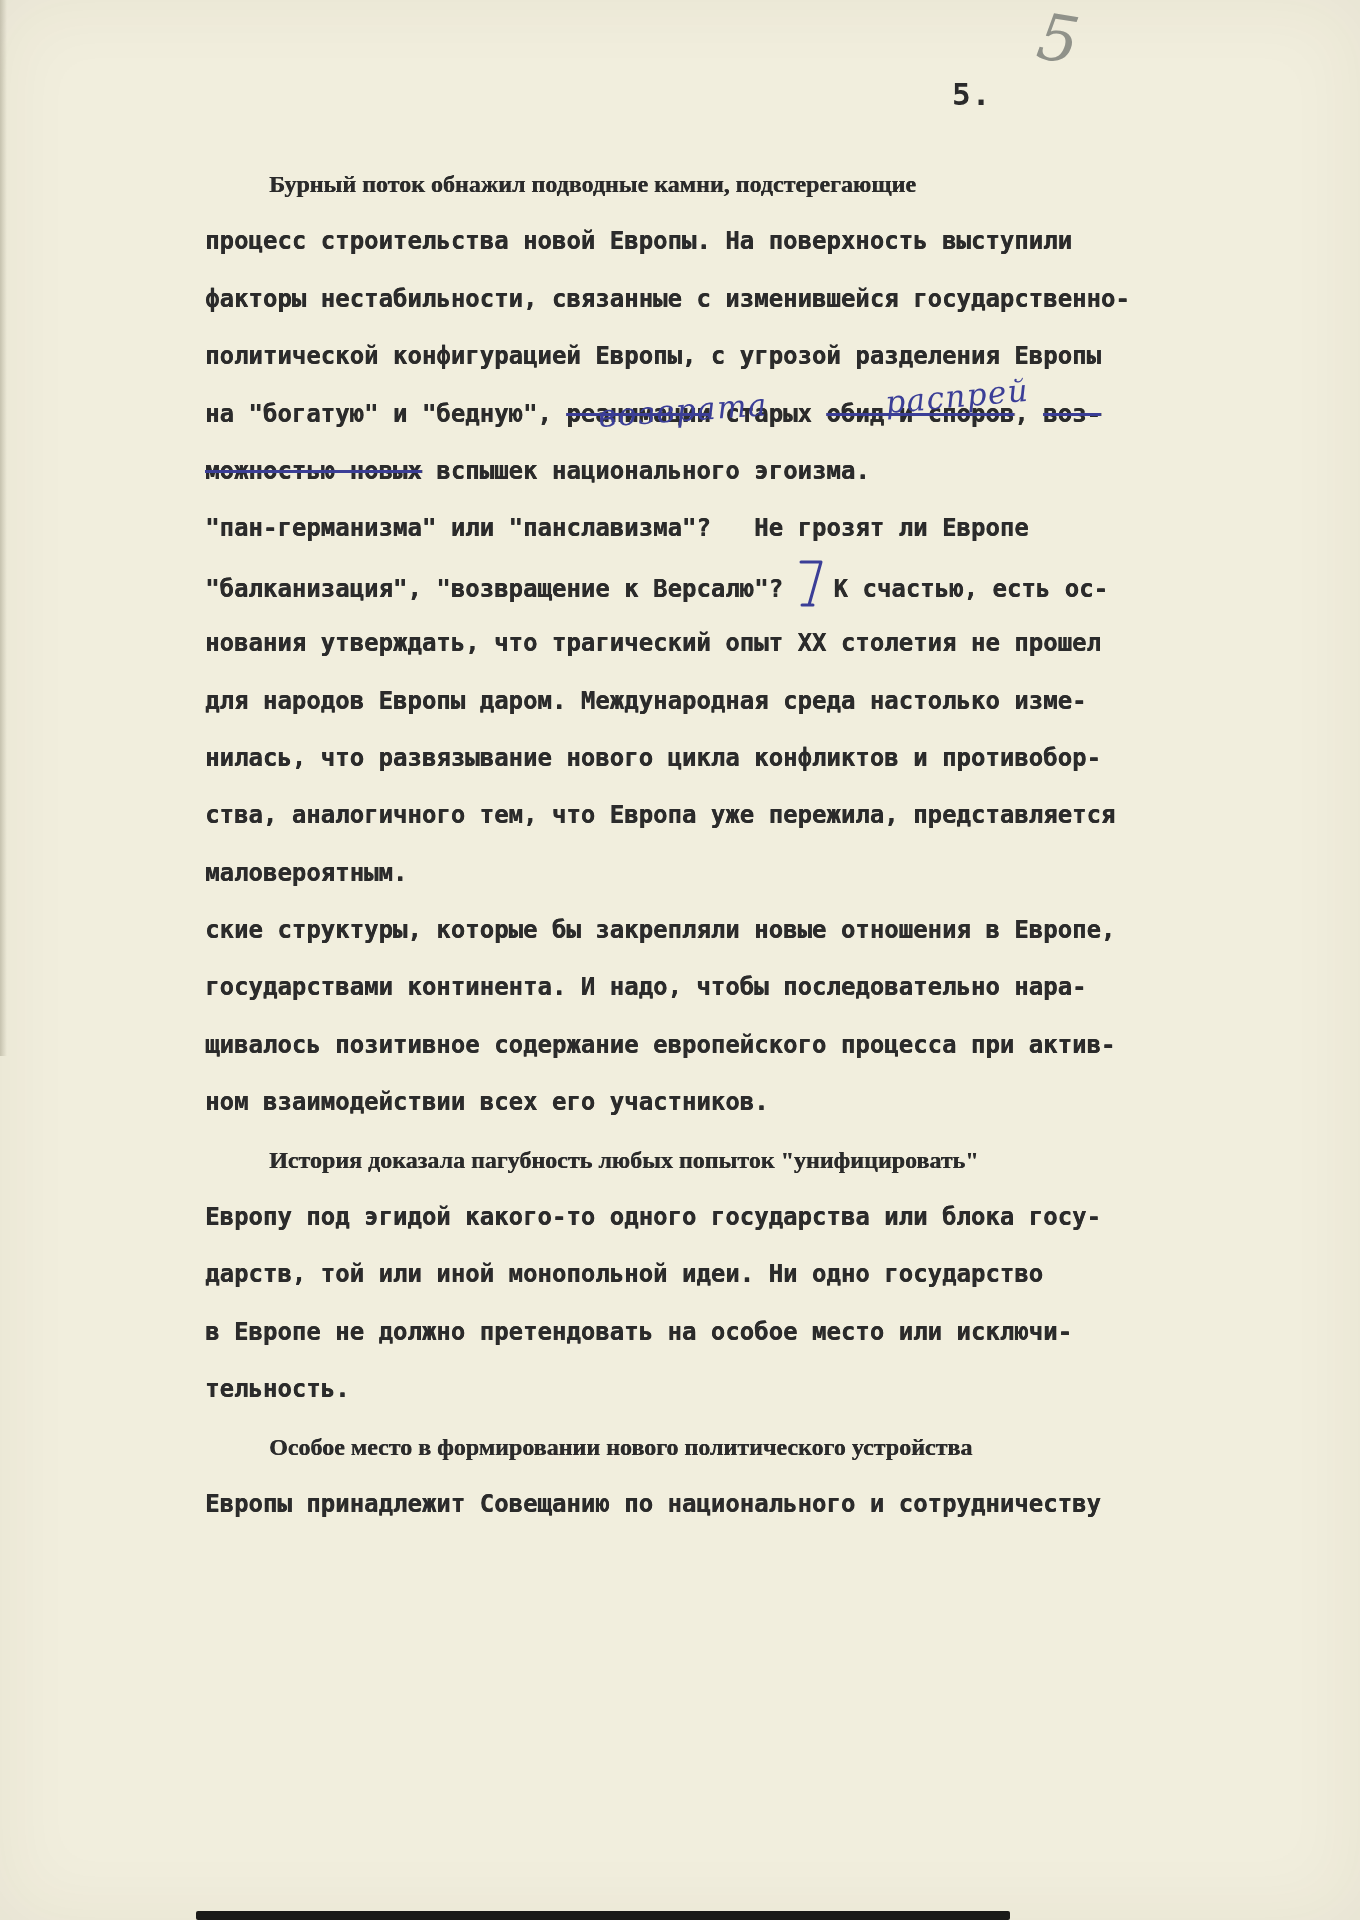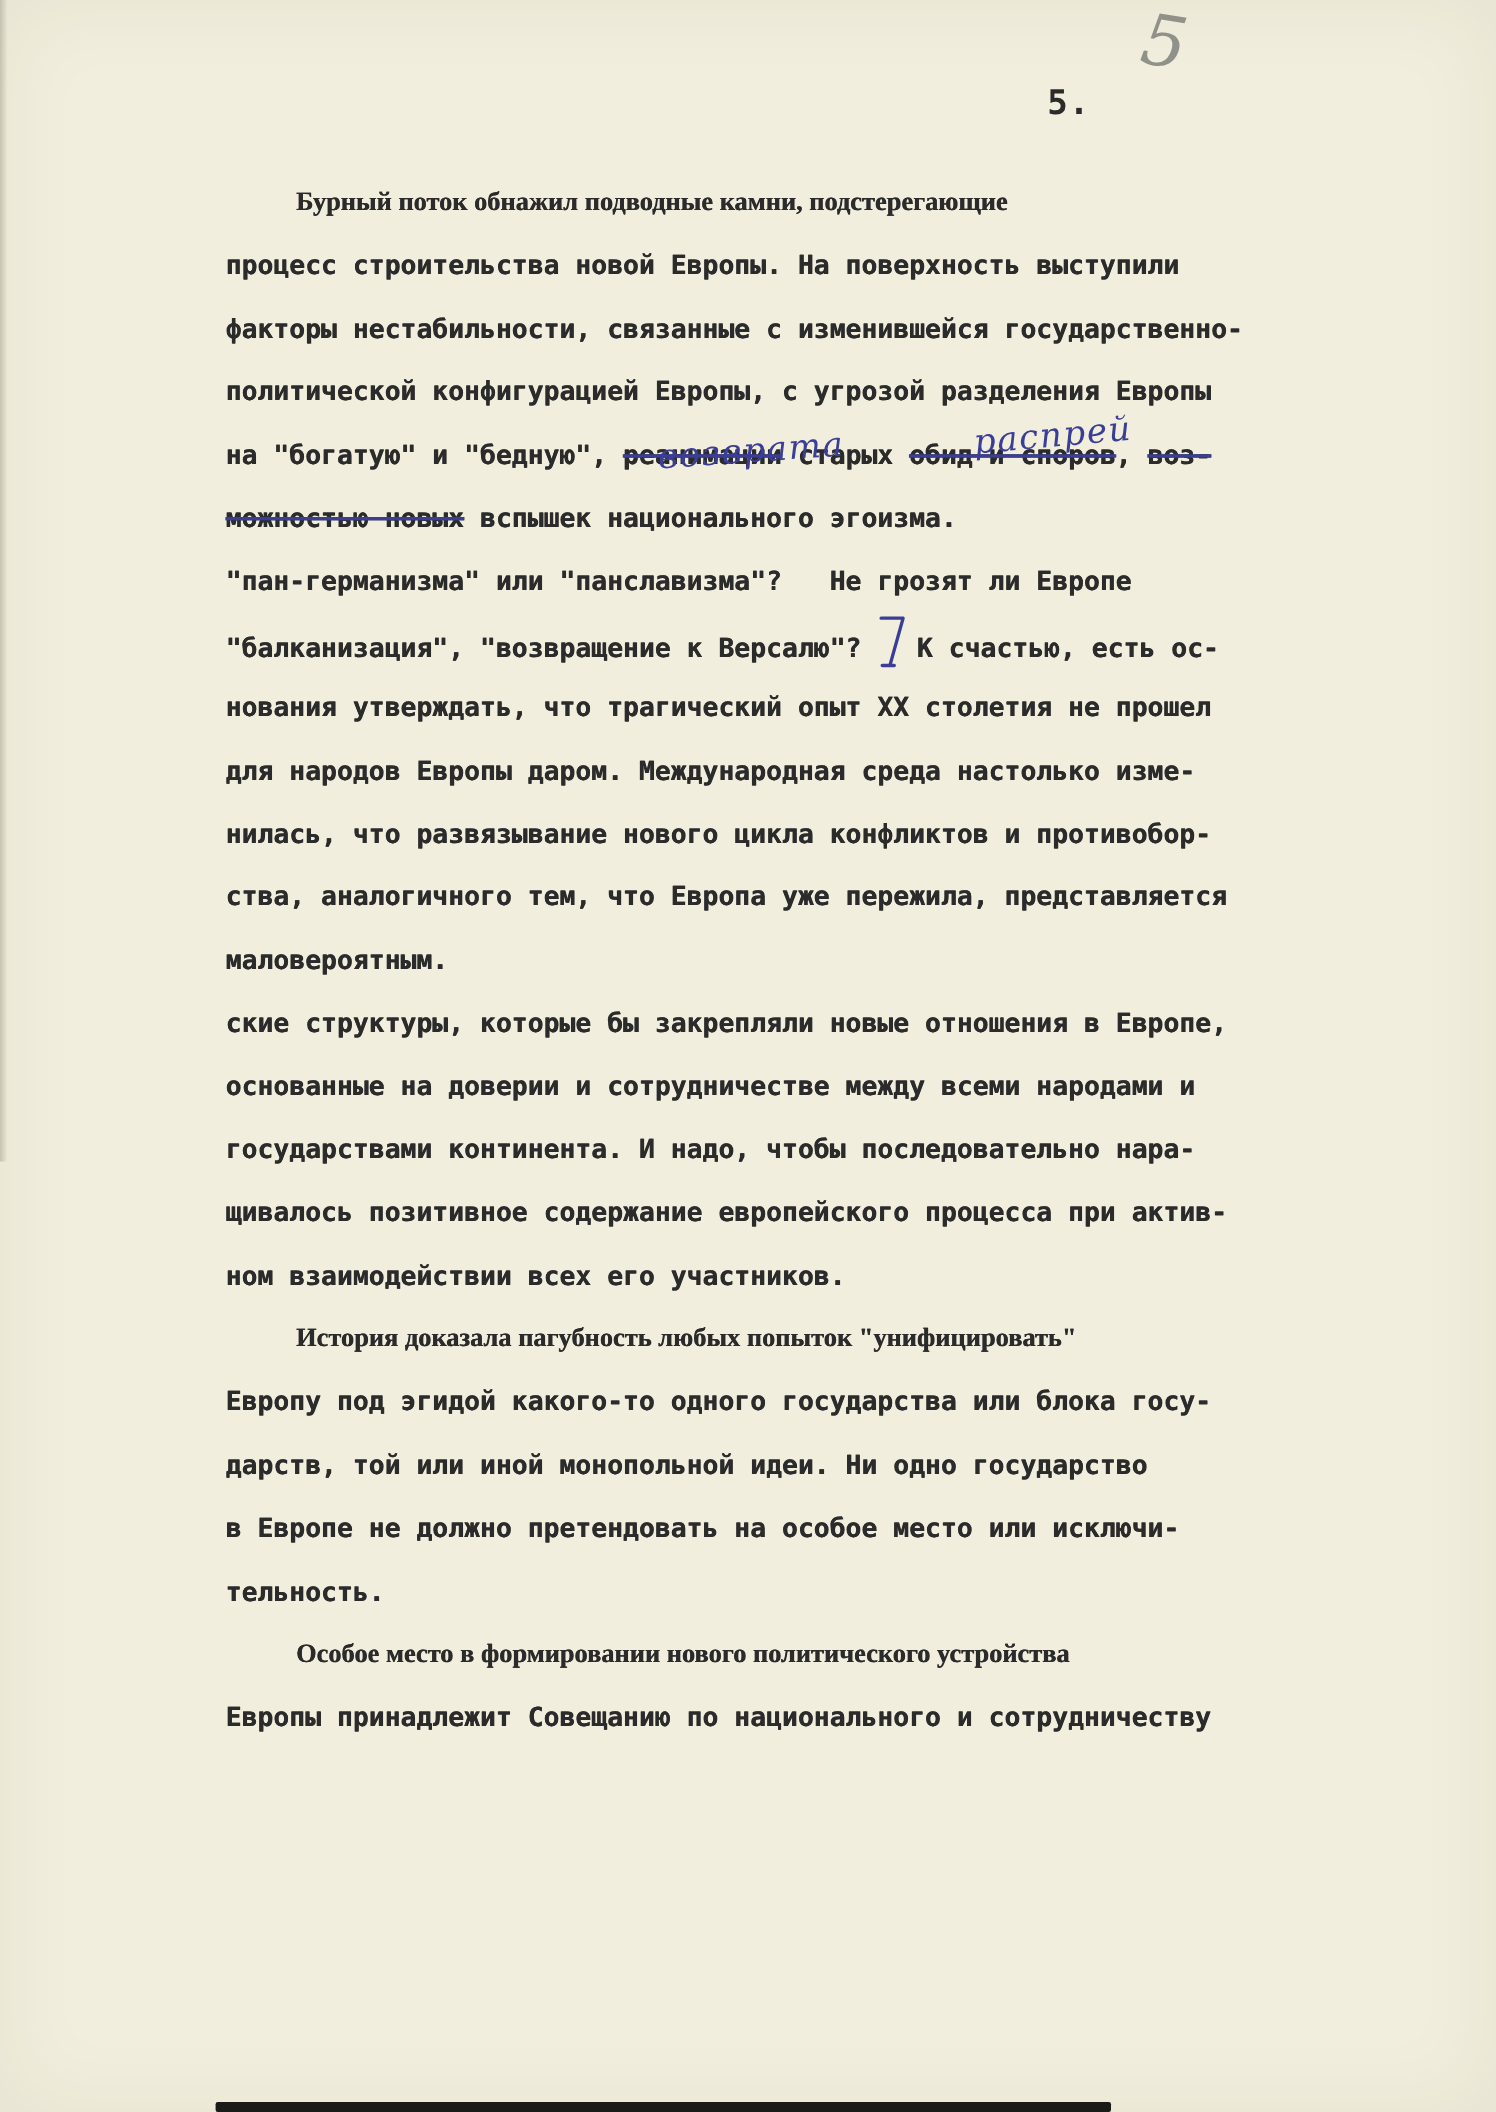--- a/index.html
+++ b/index.html
@@ -82,21 +82,20 @@
       <div class="line"><span class="typed">"пан-германизма" или "панславизма"?   Не грозят ли Европе</span></div>
       <div class="line"><span class="typed">"балканизация", "возвращение к Версалю"? </span><span class="pmark"><svg width="26" height="52" viewBox="0 0 26 52">
             <path d="M2 4 H22 M22 4 L10 47 M3 47 H14" fill="none" stroke="currentColor" stroke-width="3" stroke-linecap="round"></path>
           </svg></span><span class="typed">К счастью, есть ос-</span></div>
       <div class="line"><span class="typed">нования утверждать, что трагический опыт XX столетия не прошел</span></div>
       <div class="line"><span class="typed">для народов Европы даром. Международная среда настолько изме-</span></div>
       <div class="line"><span class="typed">нилась, что развязывание нового цикла конфликтов и противобор-</span></div>
       <div class="line"><span class="typed">ства, аналогичного тем, что Европа уже пережила, представляется</span></div>
       <div class="line"><span class="typed">маловероятным.</span></div>
       <div class="line"><span class="typed">ские структуры, которые бы закрепляли новые отношения в Европе,</span></div>
-      <div class="line"><span class="typed">основанные на доверии и сотрудничестве между всеми народами и</span></div>
       <div class="line"><span class="typed">государствами континента. И надо, чтобы последовательно нара-</span></div>
       <div class="line"><span class="typed">щивалось позитивное содержание европейского процесса при актив-</span></div>
       <div class="line"><span class="typed">ном взаимодействии всех его участников.</span></div>
       <div class="line indent"><span class="typed">История доказала пагубность любых попыток "унифицировать"</span></div>
       <div class="line"><span class="typed">Европу под эгидой какого-то одного государства или блока госу-</span></div>
       <div class="line"><span class="typed">дарств, той или иной монопольной идеи. Ни одно государство</span></div>
       <div class="line"><span class="typed">в Европе не должно претендовать на особое место или исключи-</span></div>
       <div class="line"><span class="typed">тельность.</span></div>
       <div class="line indent"><span class="typed">Особое место в формировании нового политического устройства</span></div>
       <div class="line"><span class="typed">Европы принадлежит Совещанию по национального и сотрудничеству</span></div>

